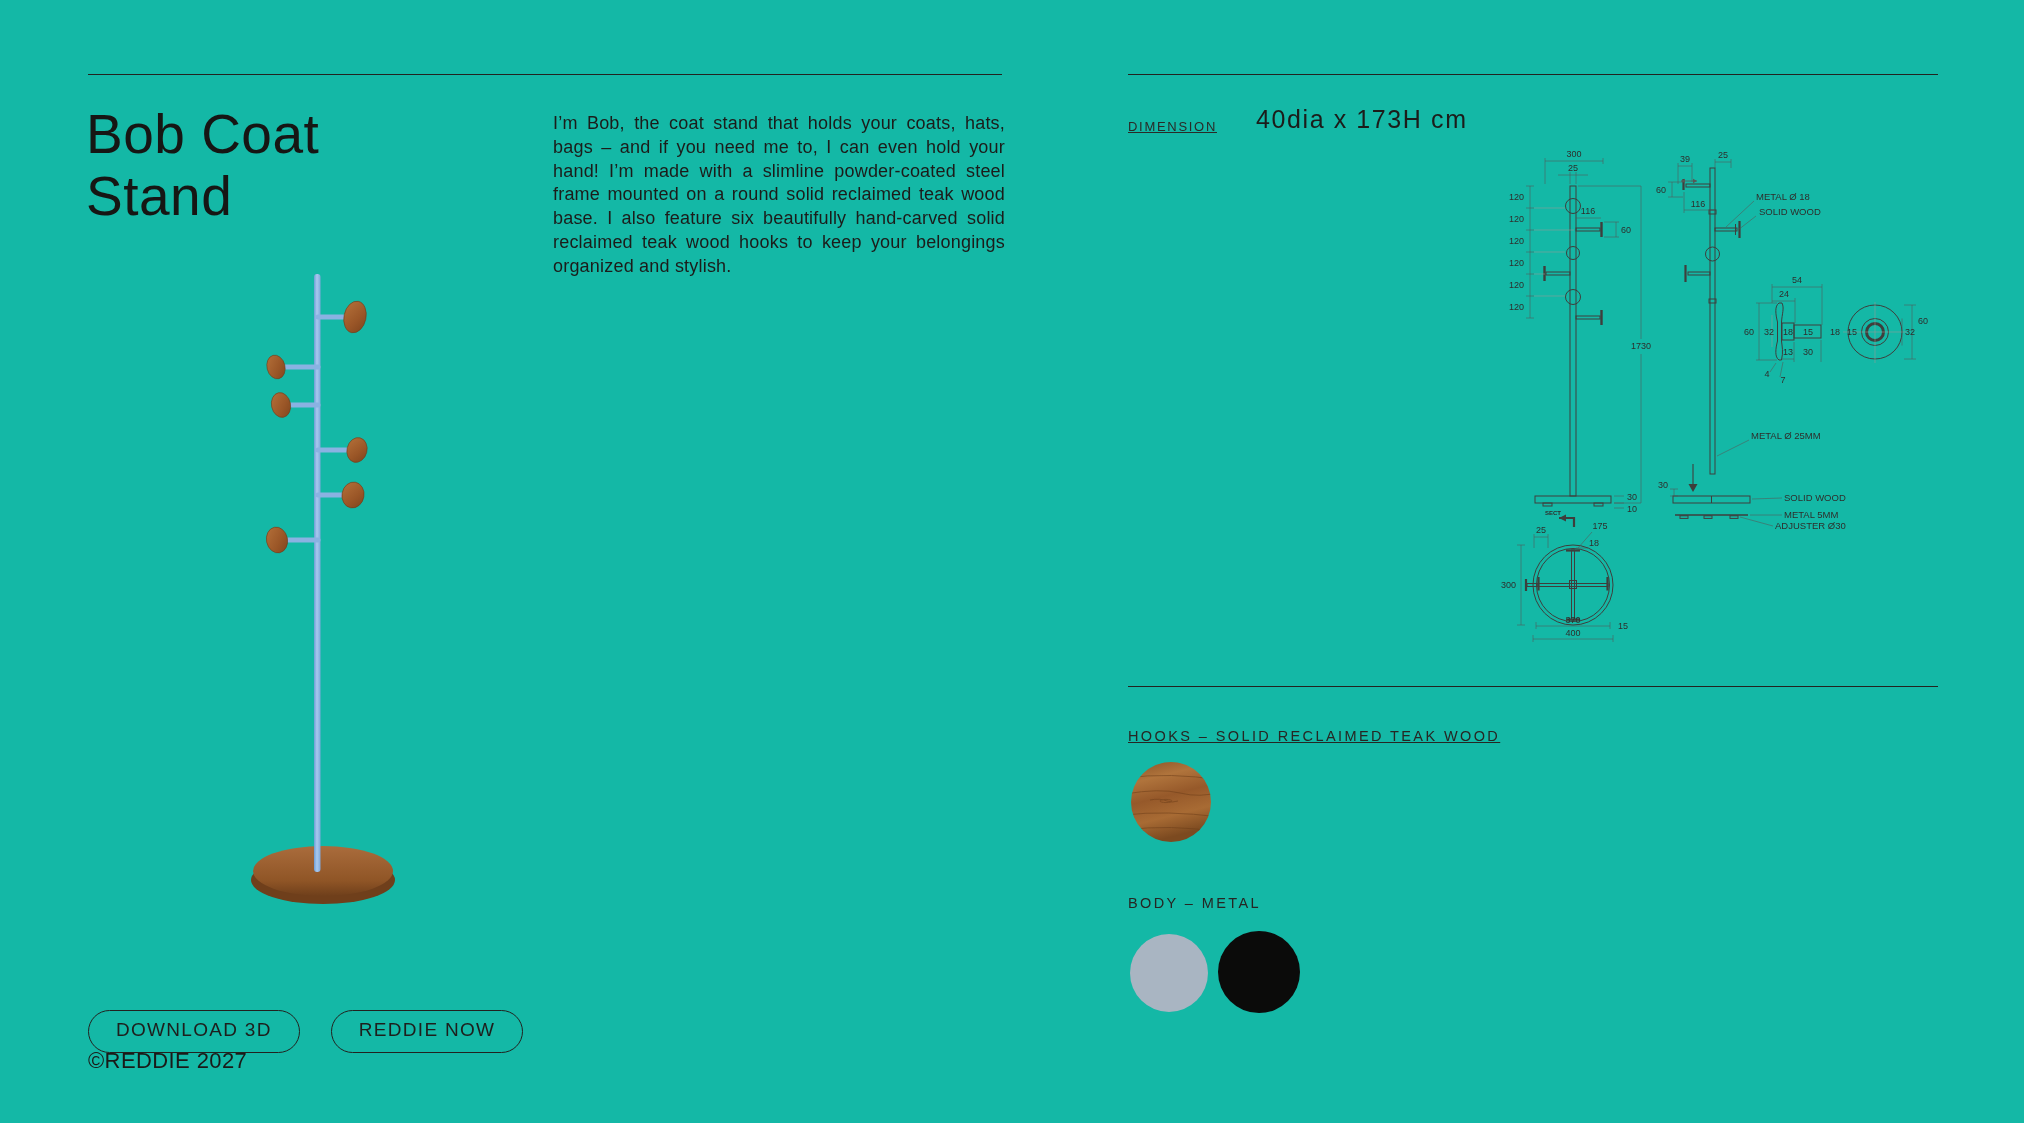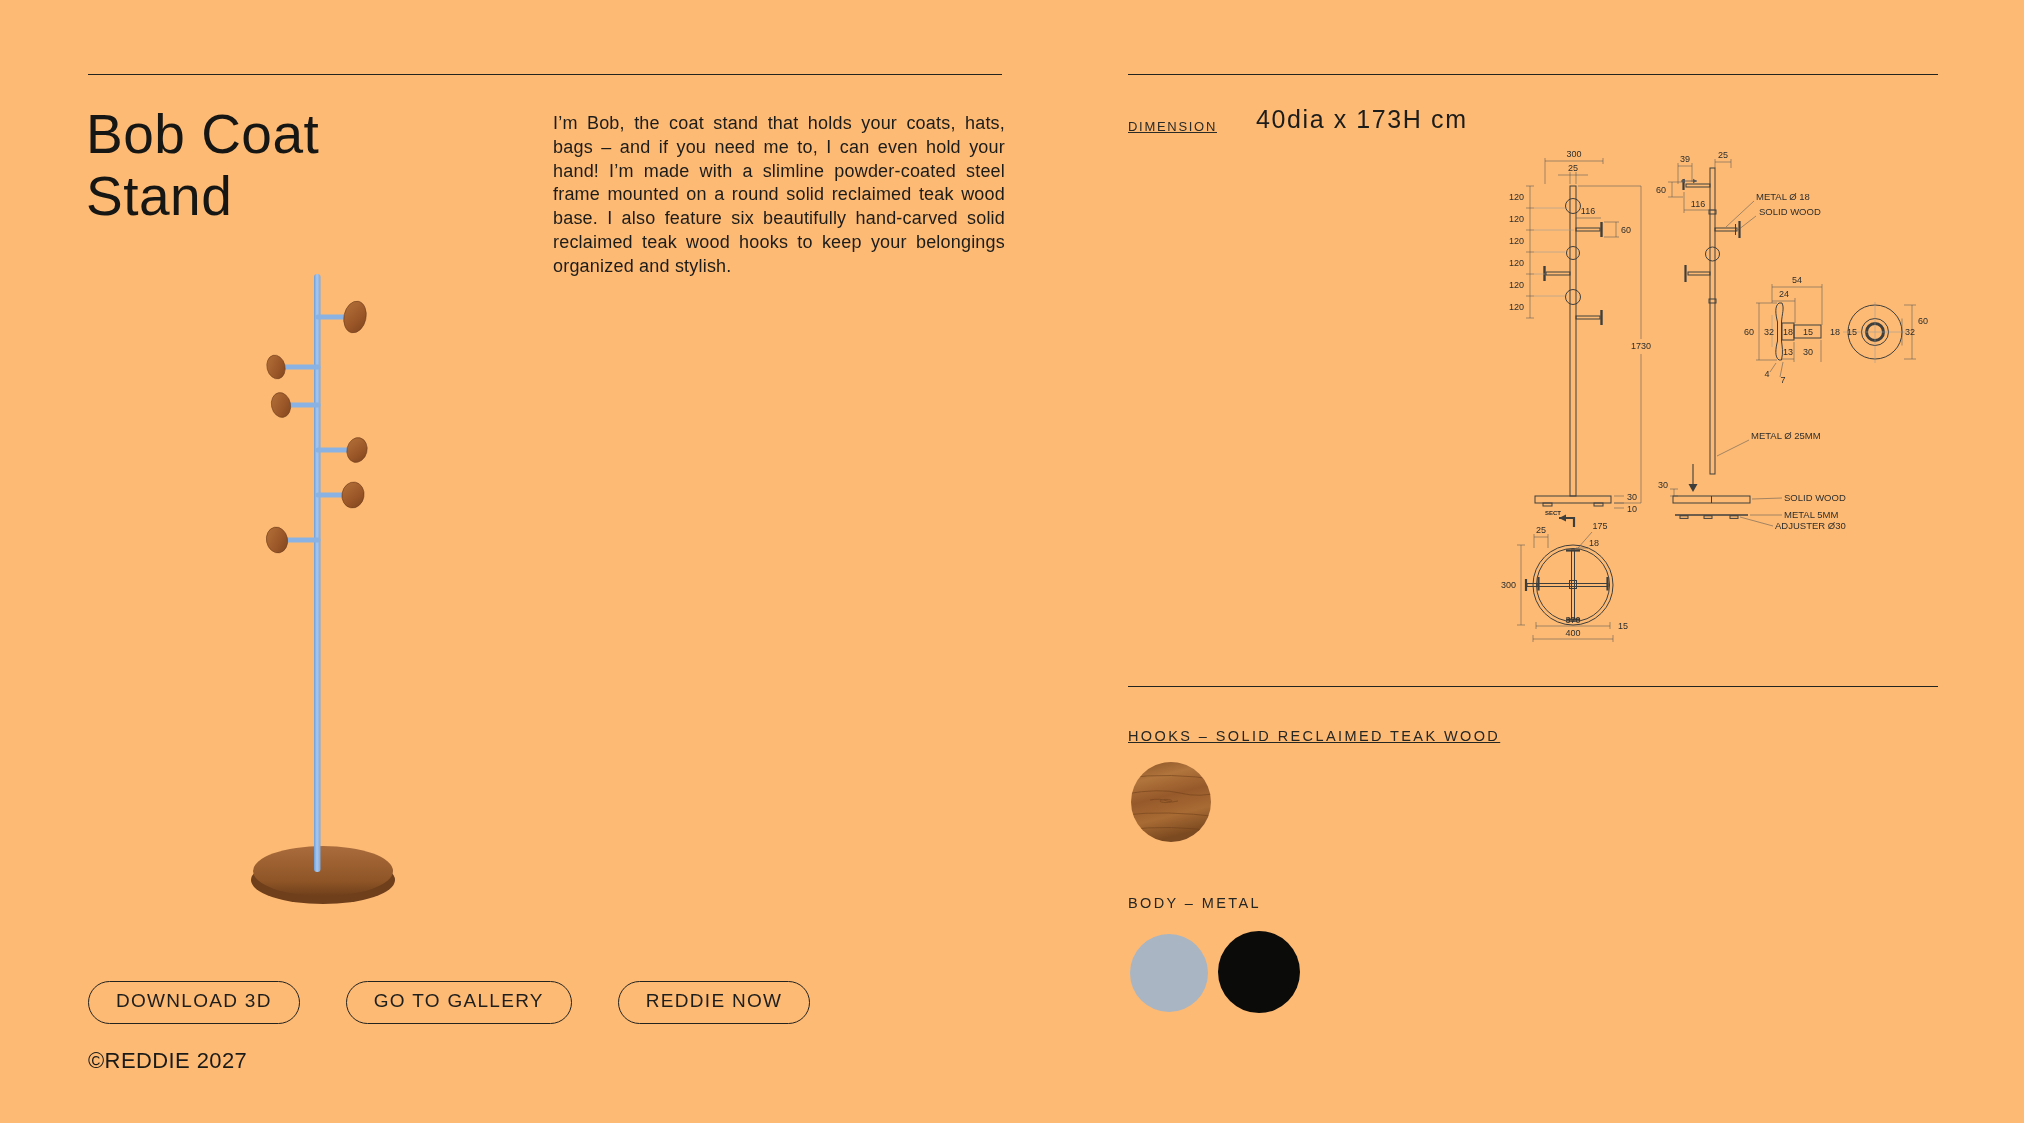--- a/index.html
+++ b/index.html
@@ -1,39 +1,39 @@
 <!DOCTYPE html>
 <html><head>
 <meta charset="utf-8">
 <style>
   * { margin:0; padding:0; box-sizing:border-box; }
   html,body { background:#d9d9d7; }
   .page {
     position:relative; width:2024px; height:1139px;
-    background:#fdba74; overflow:hidden;
+    background:#14b8a6; overflow:hidden;
     font-family:"Liberation Sans", sans-serif; color:#1E1E1C;
   }
   .rule { position:absolute; border-top:1.7px solid #23231F; }
   .rule-left  { left:88px;  top:74px; width:914px; }
   .rule-right { left:1128px; top:74px; width:810px; }
   .rule-right2{ left:1128px; top:686px; width:810px; }
 
   .title {
     position:absolute; left:86px; top:104px;
     font-size:55px; font-weight:500; line-height:1.12; letter-spacing:0.5px;
     color:#161614;
   }
   .description {
     position:absolute; left:553px; top:112px; width:452px;
     font-size:18px; line-height:1.32; letter-spacing:0.2px;
     text-align:justify; color:#1C1C1A;
   }
   .product-visual { position:absolute; left:235px; top:268px; }
 
-  .actions { position:absolute; left:88px; top:981px; display:flex; gap:46px; }
+  .actions { position:absolute; left:88px; top:1010px; display:flex; gap:31px; }
   .pill {
     border:1.7px solid #22221F; border-radius:24px; background:transparent;
     padding:9px 27px 11px; font-family:"Liberation Sans",sans-serif;
     font-size:19px; letter-spacing:1.3px; color:#1E1E1C; cursor:pointer;
     line-height:1.1;
   }
   .footer {
     position:absolute; left:88px; top:1048px;
     font-size:22px; letter-spacing:0.4px; color:#1A1A18;
   }
@@ -112,21 +112,20 @@
         <ellipse cx="46" cy="137" rx="9.5" ry="12.5" transform="rotate(-12 46 137)"></ellipse>
         <ellipse cx="122" cy="182" rx="10" ry="12.5" transform="rotate(14 122 182)"></ellipse>
         <ellipse cx="118" cy="227" rx="11" ry="13" transform="rotate(10 118 227)"></ellipse>
         <ellipse cx="42" cy="272" rx="10.5" ry="13" transform="rotate(-12 42 272)"></ellipse>
       </g>
     </g>
   </svg>
 
   <div class="actions">
     <button class="pill">DOWNLOAD 3D</button>
-    <button class="pill">GO TO GALLERY</button>
     <button class="pill">REDDIE NOW</button>
   </div>
 
   <div class="footer">©REDDIE 2027</div>
 
   <div class="dim-label">DIMENSION</div>
   <div class="dim-value">40dia x 173H cm</div>
 
   <svg class="tech-drawing" width="482" height="556" viewBox="0 0 482 556">
 

